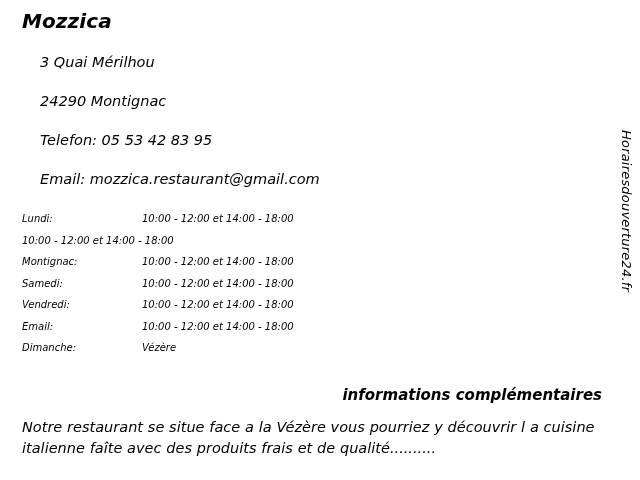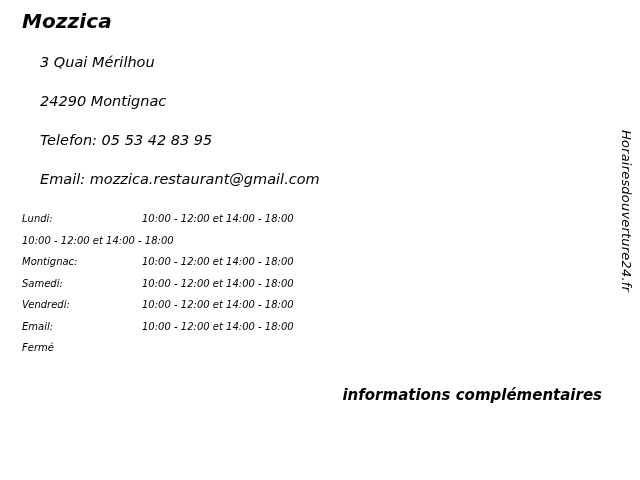--- a/index.html
+++ b/index.html
@@ -125,23 +125,25 @@
       </div>
       <div class="hours-row">
         <span class="hours-day">Vendredi:</span>
         <span class="hours-time">10:00 - 12:00 et 14:00 - 18:00</span>
       </div>
       <div class="hours-row">
         <span class="hours-day">Email:</span>
         <span class="hours-time">10:00 - 12:00 et 14:00 - 18:00</span>
       </div>
       <div class="hours-row">
-        <span class="hours-time">Fermé</span>
+        <span class="hours-day">Dimanche:</span>
+        <span class="hours-time">Vézère</span>
       </div>
     </div>
 
     <h2 class="info-title">informations complémentaires</h2>
+    <p class="info-text">Notre restaurant se situe face a la Vézère vous pourriez y découvrir l a cuisine italienne faîte avec des produits frais et de qualité..........</p>
 
   </div>
 
   <div class="vertical-label">Horairesdouverture24.fr</div>
 
 </div>
 
 </body></html>

